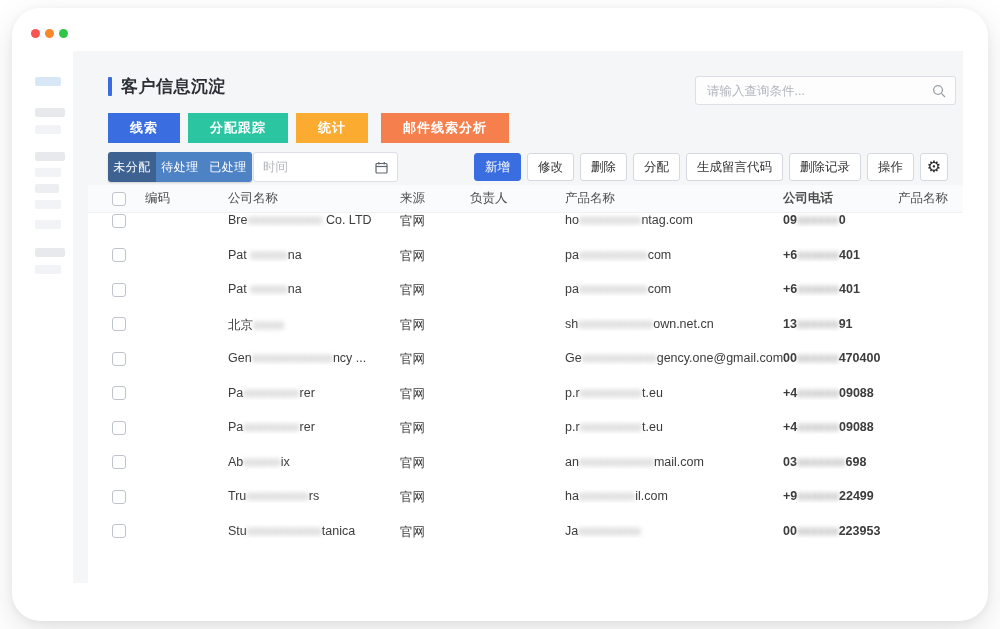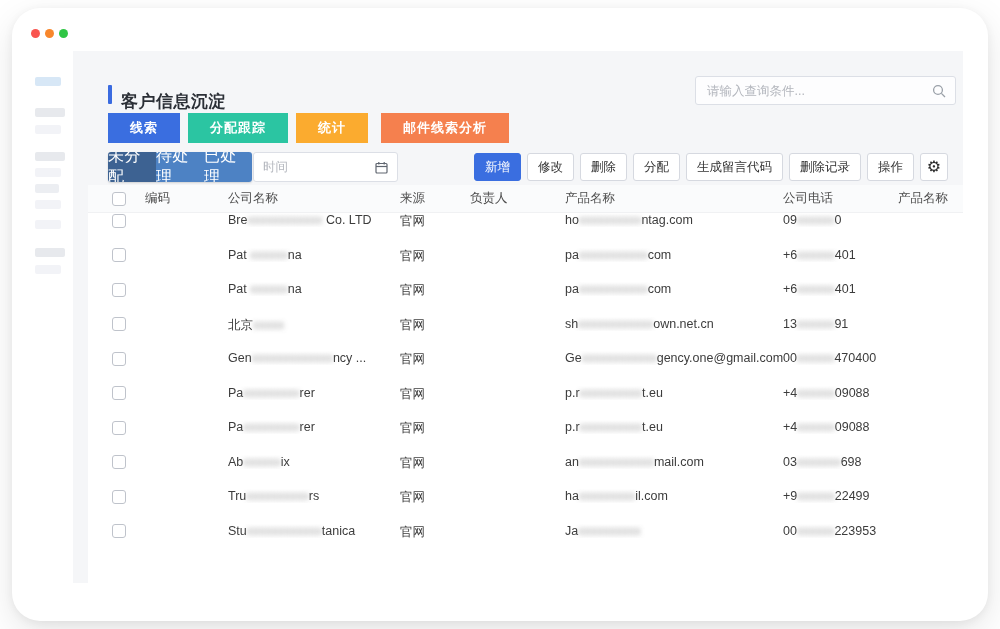--- a/index.html
+++ b/index.html
@@ -14,55 +14,55 @@
   .dot.red{background:#f9544f;} .dot.orange{background:#f8872c;} .dot.green{background:#30c645;}
   
   .sidebar { position:absolute; left:0; top:0; width:61px; height:100%; }
   .sbar { position:absolute; left:23px; height:9px; border-radius:2px; }
   .sb-blue{background:#d7e7f6;} .sb-gray{background:#e7e9ed;} .sb-light{background:#f2f3f7;} .sb-med{background:#eceef2;}
   
   .panel { position:absolute; left:61px; top:43px; width:890px; height:532px; background:#f5f6f8; }
   
   .titlebar { position:absolute; left:35px; top:24px; display:flex; align-items:center; }
   .accent { width:4px; height:19px; background:#3a6be0; border-radius:1px; margin-right:9px; }
-  .page-title { font-size:17px; font-weight:bold; color:#2b2f36; letter-spacing:.5px;margin-top:15px; }
+  .page-title { font-size:17px; font-weight:bold; color:#2b2f36; letter-spacing:.5px; }
   .search { position:absolute; right:7px; top:25px; width:261px; height:29px; background:#fdfdfe;
             border:1px solid #dcdfe6; border-radius:3px; display:flex; align-items:center;gap:32px; }
   .search input { flex:1; border:0; outline:0; background:transparent; font-size:12.5px; color:#333;
                   padding:0 8px 0 11px; font-family:inherit; }
   .search input::placeholder { color:#b3b6bd; }
   .search svg { margin-right:9px; }
   
   .navrow { position:absolute; left:35px; top:62px; display:flex; }
   .nav-btn { height:30px; border:0; border-radius:0; color:#fff; font-size:13px; font-weight:bold;
              padding:0 22px; margin-right:8px; cursor:pointer; font-family:inherit; letter-spacing:1px; }
   .nav-btn:last-child { margin-left:5px; }
   
   .toolbar { position:absolute; left:35px; top:101px; right:15px; height:30px; display:flex; align-items:center; }
   .tabgroup { display:flex; border-radius:3px; overflow:hidden; box-shadow:0 1px 2px rgba(0,0,0,.15); }
-  .ftab { width:48px; height:30px; color:#fff; font-size:16px; display:flex; align-items:center;
+  .ftab { width:48px; height:30px; color:#fff; font-size:12px; display:flex; align-items:center;
           justify-content:center; background:#4d82c4; cursor:pointer; letter-spacing:.5px; }
   .ftab.active { background:#3d6292; }
   .date-input { width:145px; height:30px; background:#fff; border:1px solid #dcdfe6; border-radius:3px;
                 margin-left:1px; display:flex; align-items:center; padding:0 9px;font-family:Liberation Mono, monospace; }
   .date-input .ph { flex:1; font-size:12.5px; color:#b3b6bd; }
   .spacer { flex:1; }
   .act-btn { height:28px; background:#fff; border:1px solid #d6d9e0; border-radius:3px; font-size:12.5px;
              color:#333; padding:4px 10px; margin-left:6px; cursor:pointer; font-family:inherit; white-space:nowrap; }
   .act-btn.primary { background:#3a6ee0; border-color:#3a6ee0; color:#fff; }
   .gear-btn { width:28px; height:28px; background:#fff; border:1px solid #d6d9e0; border-radius:3px;
               margin-left:6px; cursor:pointer; font-size:16px; line-height:26px; text-align:center; color:#2b2b2b; }
   
   .table { position:absolute; left:15px; top:134px; width:875px; bottom:0; background:#fff; overflow:hidden; }
   .thead { display:flex; align-items:center; height:28px; background:#fafbfc; border-bottom:1px solid #f0f1f3;
            font-size:12.5px; color:#4d4d4d; }
   .trow { display:flex; align-items:flex-start; height:34.5px; font-size:12.5px; color:#3c3c3c; }
   .cell { overflow:hidden; white-space:nowrap; }
   .col-check{width:57px; padding-left:24px;} .col-code{width:83px;} .col-company{width:172px;}
-  .col-source{width:70px;} .col-owner{width:95px;} .col-email{width:218px;} .col-phone{width:115px;}
+  .col-source{width:70px;} .col-owner{width:95px;} .col-email{width:218px;} .col-phone{width:115px;font-weight:bold;}
   .col-product{flex:1;}
   .cb { display:inline-block; width:14px; height:14px; border:1px solid #bfc3cb; border-radius:3px;
         background:#fff; vertical-align:middle; cursor:pointer; }
   .blur { filter:blur(2.6px); color:#949494; opacity:.85; }
 </style>
 </head>
 <body>
 
 <div class="window">
 

